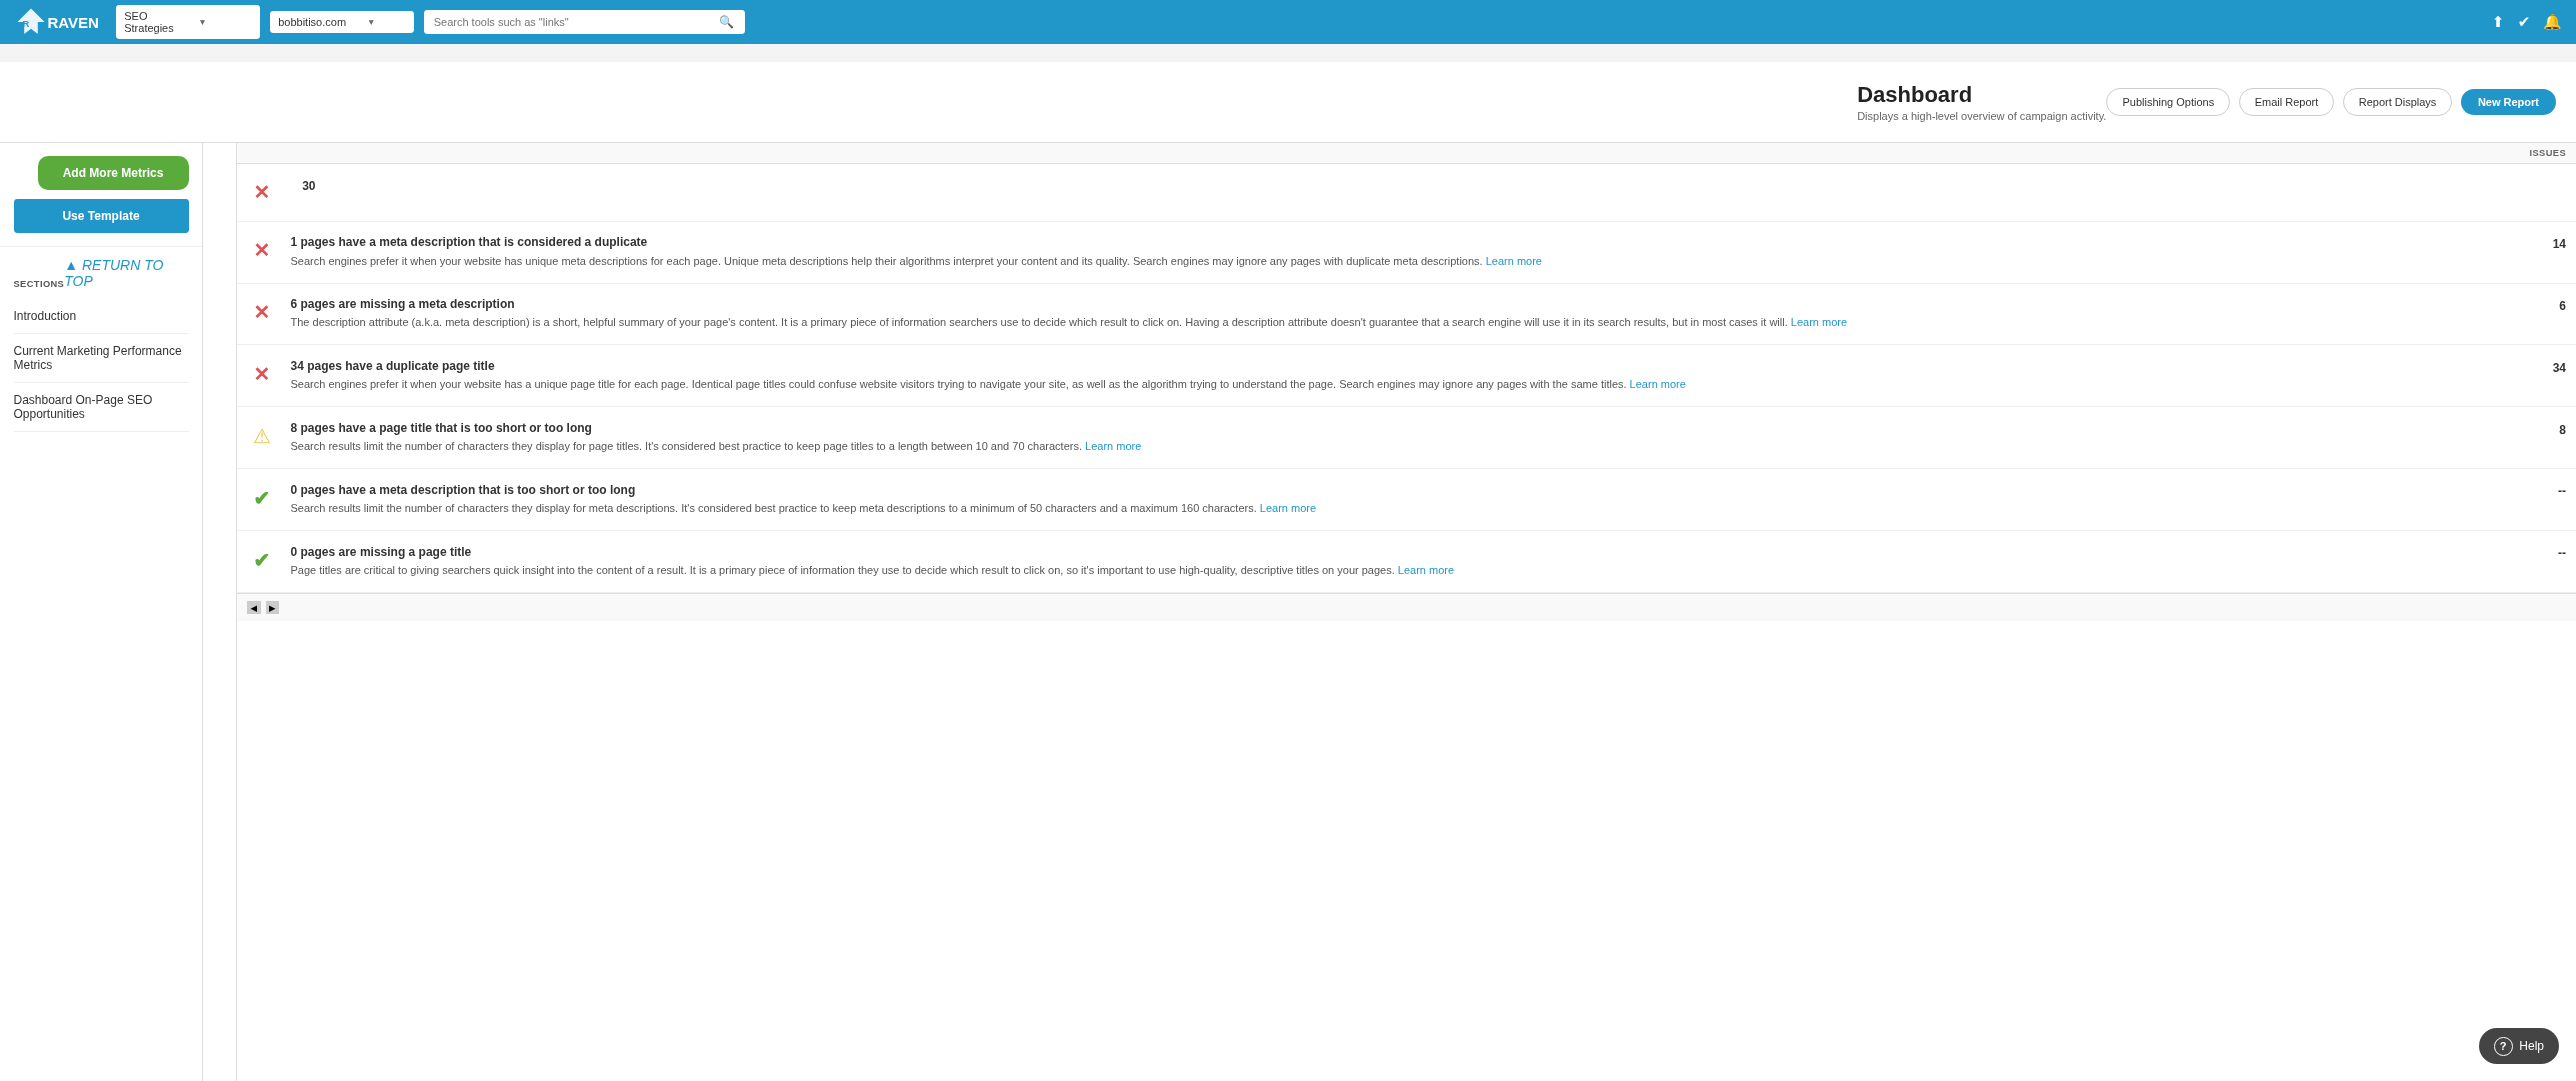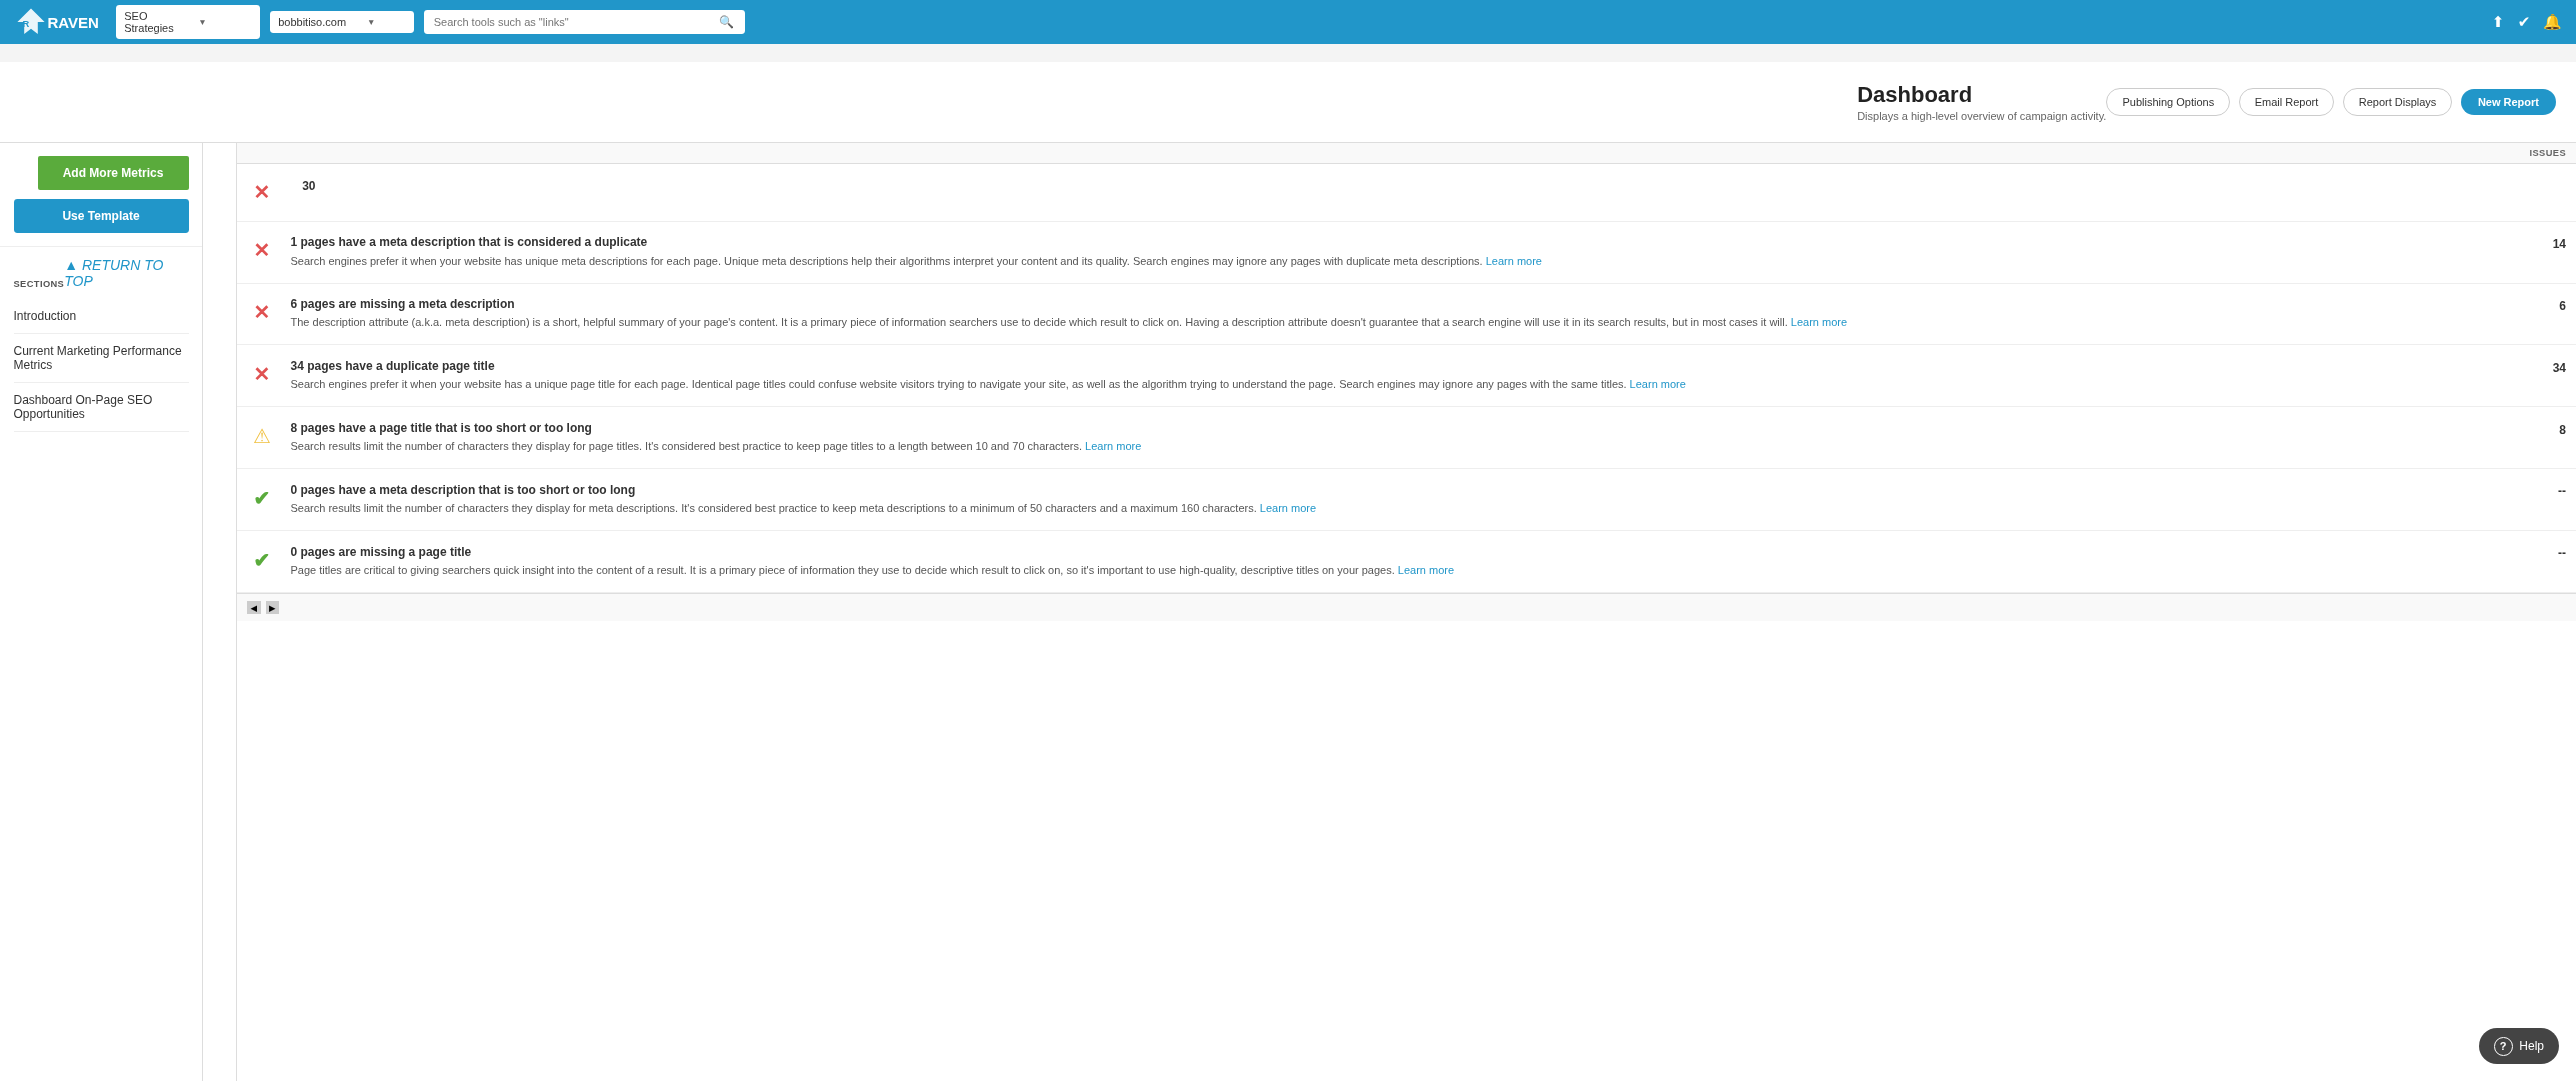--- a/index.html
+++ b/index.html
@@ -114,21 +114,21 @@
     .sidebar-buttons {
       padding: 13.5px;
       display: flex;
       flex-direction: column;
       gap: 8.5px;
     }
     .btn-green {
       background: #5aab3c;
       color: white;
       border: none;
-      border-radius: 2px;
+      border-radius: 10px;
       padding: 10px;
       font-size: 12px;
       cursor: pointer;
       font-weight: bold;
       text-align: center;
       margin-left: 24px;
     }
     .btn-blue-sidebar {
       background: #2196c9;
       color: white;

